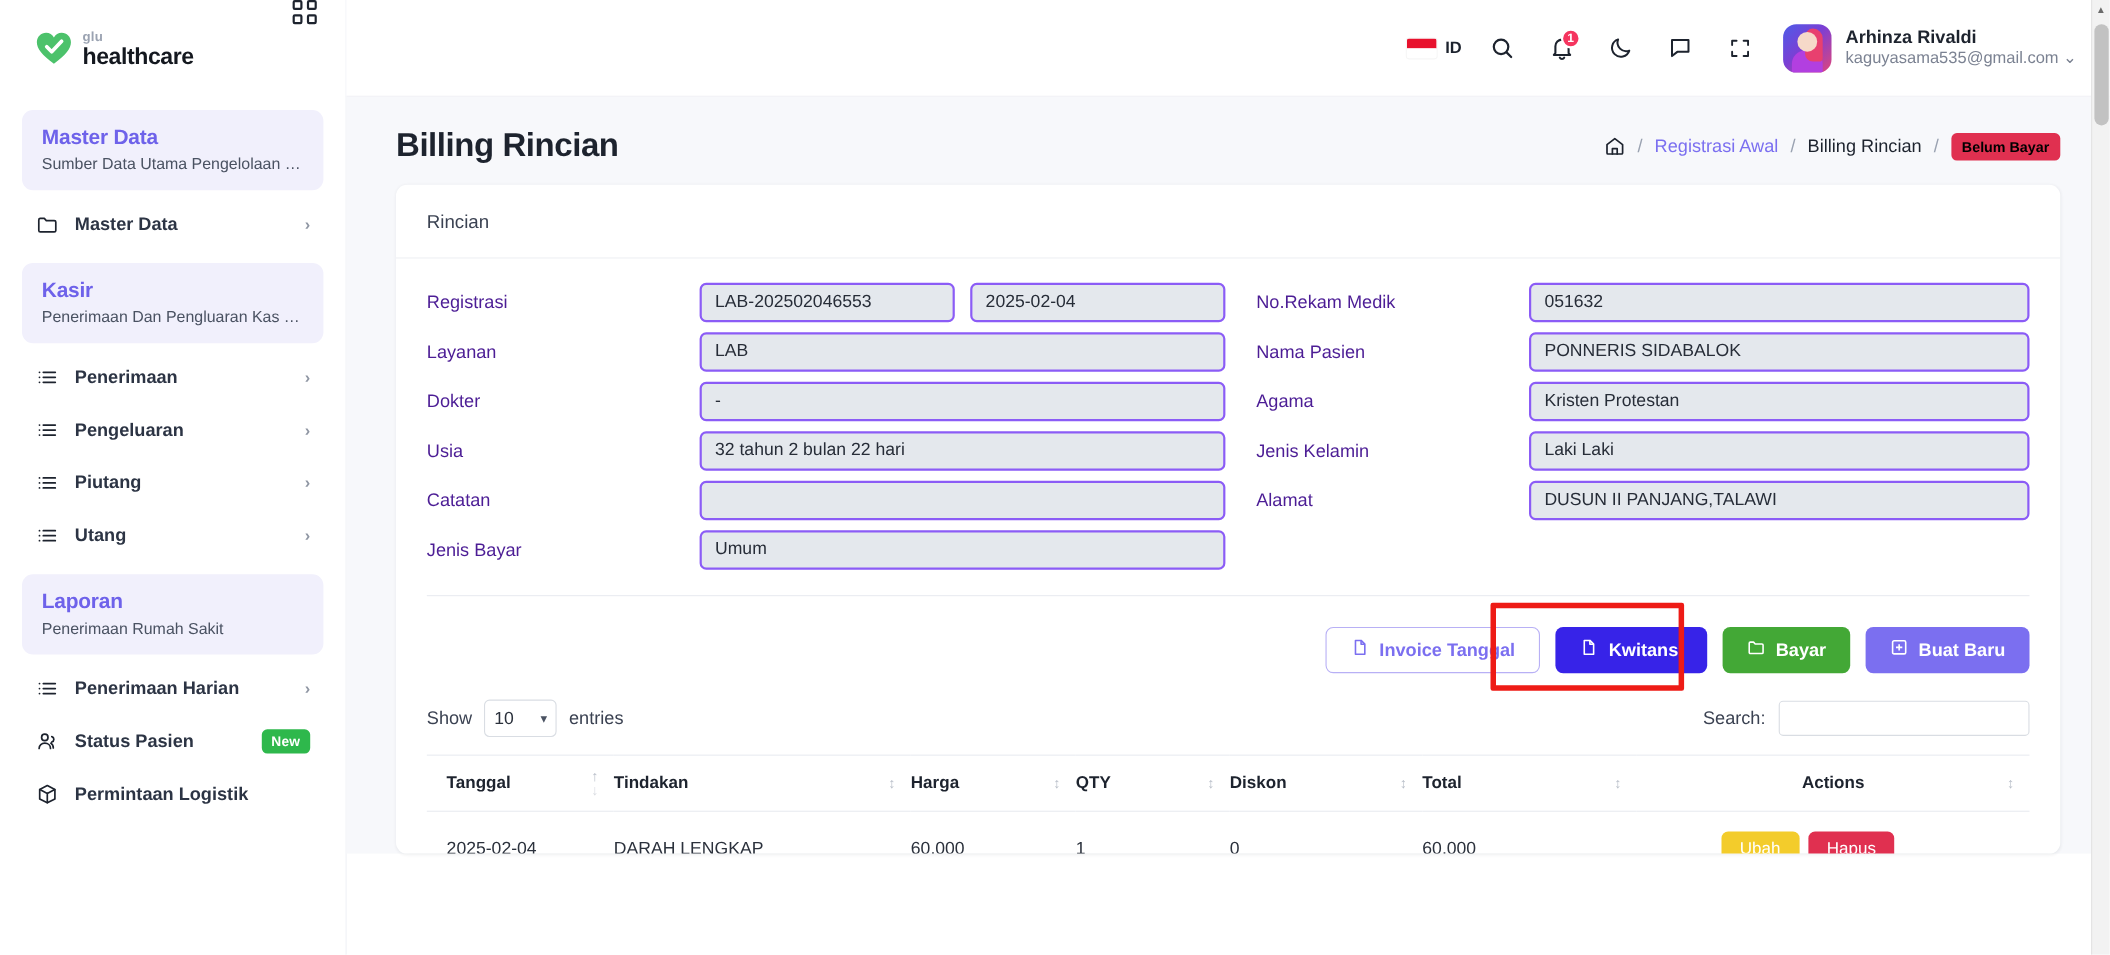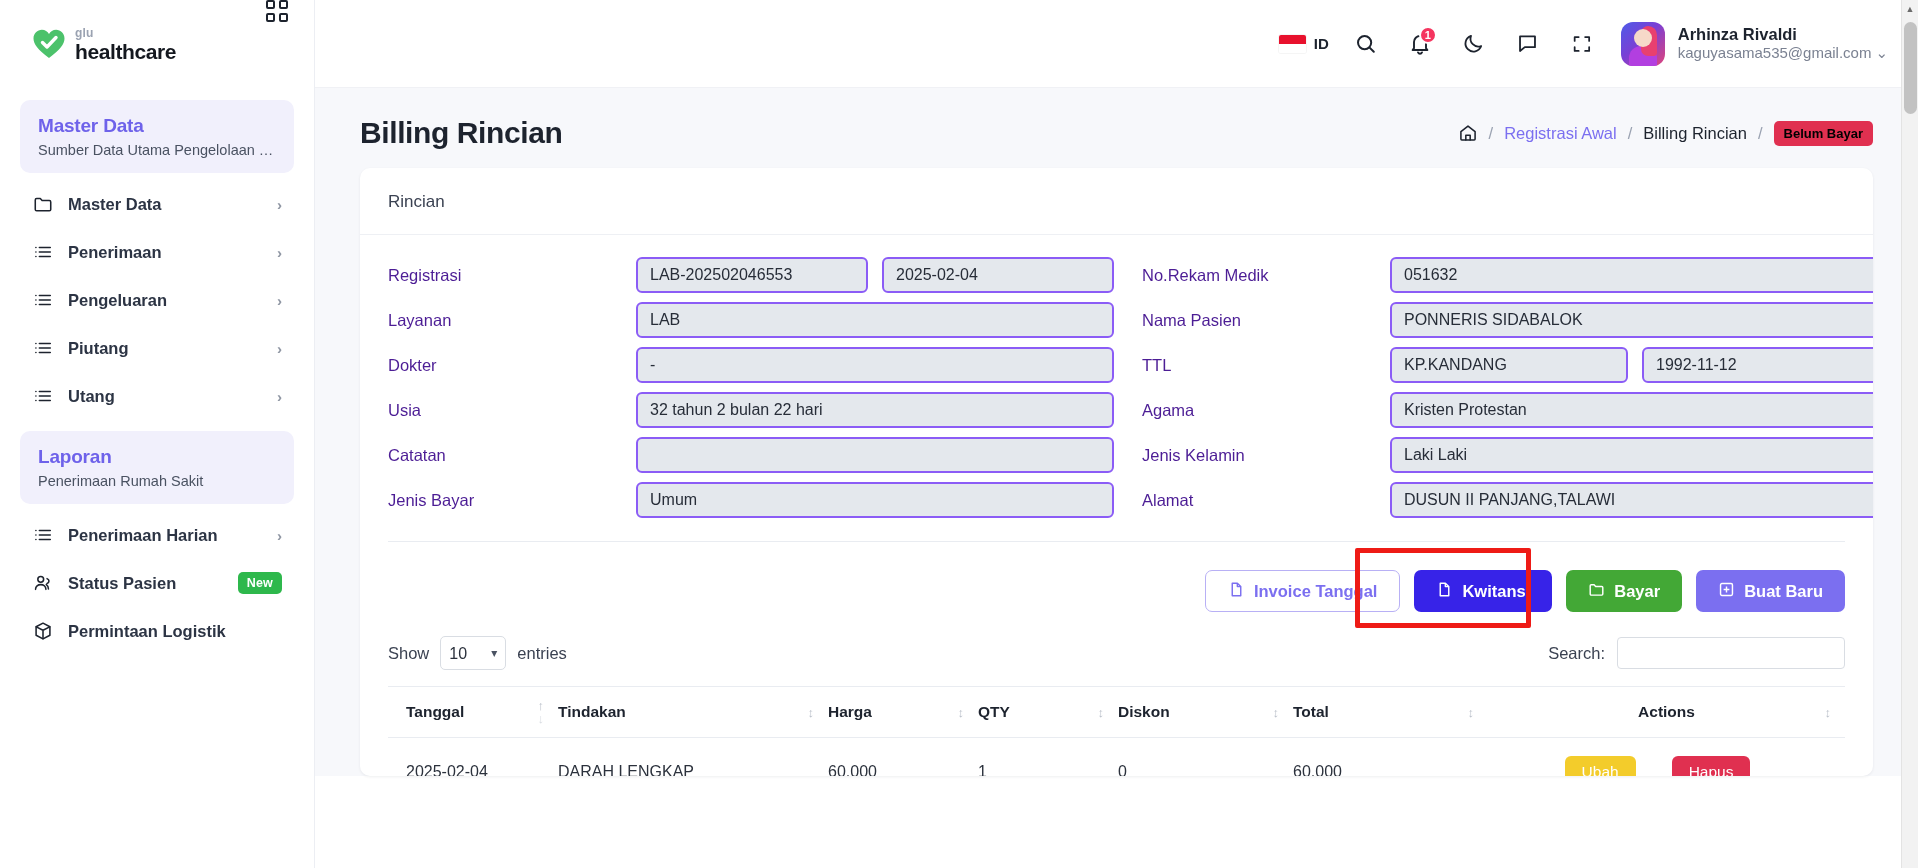--- a/index.html
+++ b/index.html
@@ -179,21 +179,21 @@
     position: absolute; right: 14px; top: 50%; transform: translateY(-50%);
     color: #b9bfc9; font-size: 13px; line-height: 1; cursor:pointer;
     display:flex; flex-direction:column;
   }
   tbody td {
     font-size: 16px; color: #2b313c; padding: 18px 0; border-bottom: 1px solid #eef0f4;
     vertical-align: middle;
   }
   .pad-l { padding-left: 18px; }
   .act-cell { display: flex; gap: 8px; justify-content: center; padding-right: 46px;}
-  .btn-sm { border: none; border-radius: 6px; height: 32px; padding: 0 17px; font-size: 15.5px; color:#fff; cursor:pointer; font-family:"Liberation Sans", sans-serif;margin-left:28px;}
+  .btn-sm { border: none; border-radius: 6px; height: 32px; padding: 0 17px; font-size: 15.5px; color:#fff; cursor:pointer; font-family:"Liberation Sans", sans-serif;}
   .btn-ubah { background: #f3cc2b; color: #fff; }
   .btn-hapus { background: #e03050; }
 
   
   .vscroll { position: absolute; top: 0; right: 0; width: 17px; height: 868px; background: #f2f2f2; border-left:1px solid #e3e3e3;}
   .vscroll .arrow-up, .vscroll .arrow-down { height: 17px; display:flex; align-items:center; justify-content:center; color:#6b6b6b; font-size:9px;}
   .vscroll .thumb { position:absolute; top: 22px; left: 2px; width: 13px; height: 92px; background: #c2c2c2; border-radius: 7px;}
 </style>
 </head>
 <body>
@@ -232,20 +232,24 @@
       <div class="nav-item">
         <span class="nav-ico">
           <svg viewBox="0 0 22 22" width="20" height="20" fill="none" stroke="#1d232e" stroke-width="1.7" stroke-linecap="round" stroke-linejoin="round">
               <path d="M2.5 17V6.5a1.5 1.5 0 0 1 1.5-1.5h4l2 2.2h8a1.5 1.5 0 0 1 1.5 1.5V17a1.5 1.5 0 0 1-1.5 1.5H4A1.5 1.5 0 0 1 2.5 17z"></path>
             </svg>
         </span>
         <span class="nav-label">Master Data</span>
         <span class="chev">›</span>
       </div>
 
+      <div class="section-card">
+        <div class="section-title">Kasir</div>
+        <div class="section-sub">Penerimaan Dan Pengluaran Kas K…</div>
+      </div>
 
       <div class="nav-item">
         <span class="nav-ico">
           <svg viewBox="0 0 22 22" width="20" height="20" fill="none" stroke="#1d232e" stroke-width="1.7" stroke-linecap="round">
               <path d="M7 6h12M7 11h12M7 16h12"></path>
               <circle cx="3.2" cy="6" r=".9" fill="#1d232e" stroke="none"></circle>
               <circle cx="3.2" cy="11" r=".9" fill="#1d232e" stroke="none"></circle>
               <circle cx="3.2" cy="16" r=".9" fill="#1d232e" stroke="none"></circle>
             </svg>
         </span>
@@ -460,27 +464,20 @@
               <span class="flabel">No.Rekam Medik</span>
               <span class="fctrl">
                   <span class="finput">051632</span>
                 </span>
             </div>
             <div class="frow">
               <span class="flabel">Nama Pasien</span>
               <span class="fctrl">
                   <span class="finput">PONNERIS SIDABALOK</span>
                 </span>
-            </div>
-            <div class="frow">
-              <span class="flabel">TTL</span>
-              <span class="fctrl">
-                <span class="finput half2">KP.KANDANG</span>
-                <span class="finput half2">1992-11-12</span>
-              </span>
             </div>
             <div class="frow">
               <span class="flabel">Agama</span>
               <span class="fctrl">
                   <span class="finput">Kristen Protestan</span>
                 </span>
             </div>
             <div class="frow">
               <span class="flabel">Jenis Kelamin</span>
               <span class="fctrl">

